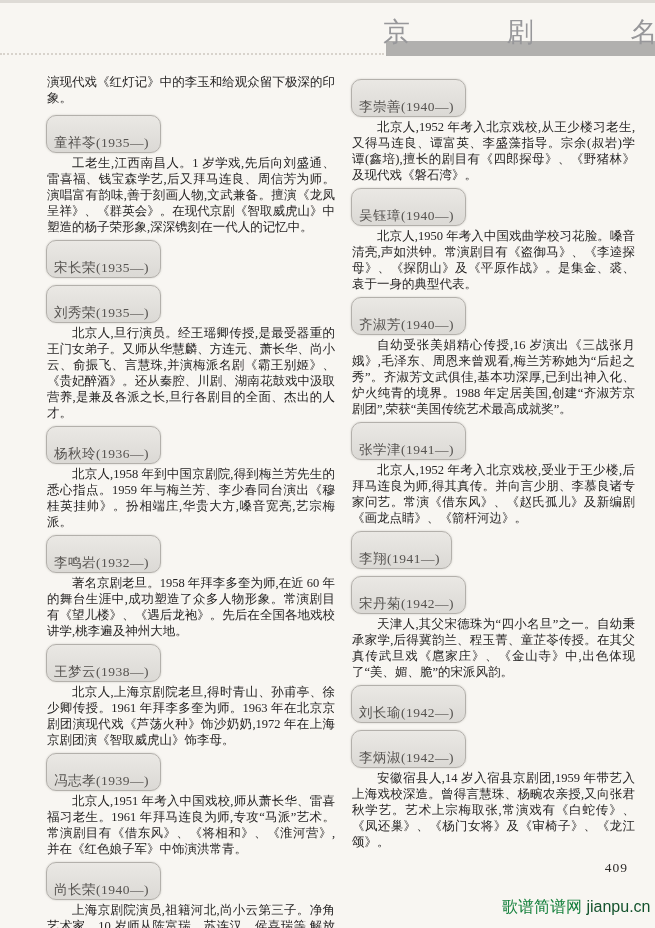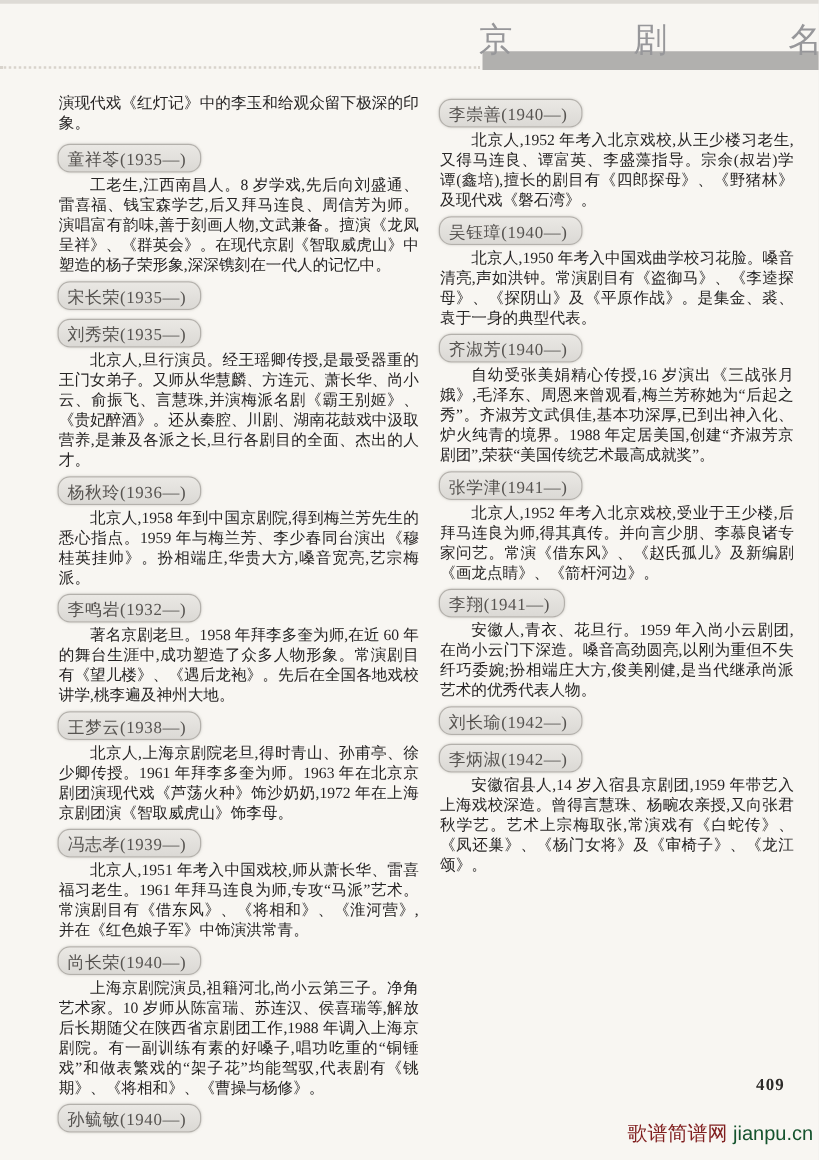--- a/index.html
+++ b/index.html
@@ -28,43 +28,43 @@
     display:flex;gap:17px;
   }
   .col{font-size:12.5px;line-height:16px;}
   .col-left{width:288px;}
   .col-right{width:283px;}
   .intro{ text-align:justify;margin:0 0 4px 0;}
   .entry{margin:0;}
   .pill{
     display:inline-block;
     margin:5px 0 2px -1px;
-    padding:4px 11px 2px 7px;
+    padding:19px 11px 2px 7px;
     font-size:13.5px;line-height:15px;
     color:#565350;
     letter-spacing:0.5px;
     background:linear-gradient(180deg,#eae8e4,#dbd9d5);
     border:1px solid #b3b0ab;
     border-radius:10px;
     box-shadow:0 0 2px rgba(160,158,152,.55);
     white-space:nowrap;
     font-family:Liberation Serif, serif;
   }
   .bio{margin:0;text-align:justify;text-indent:2em;}
   
   .page-number{
     position:absolute;right:27px;top:860px;
-    font-size:13.5px;font-weight:bold;color:#2d2b29;letter-spacing:1px;
+    font-size:13.5px;font-weight:normal;color:#2d2b29;letter-spacing:1px;
   }
   .watermark{
     position:absolute;left:502px;top:897px;
     font-size:16px;white-space:nowrap;
     font-family:"Liberation Sans","DejaVu Sans",sans-serif;
   }
-  .watermark .wm-site{color:#7f1d1d;}
+  .watermark .wm-site{color:#15803d;}
   .watermark .wm-domain{color:#14532d;}
   
   .scan-edge{position:absolute;left:0;top:0;width:655px;height:3px;background:#dedbd6;}
 </style>
 </head>
 <body>
 
 <div class="page">
   <div class="scan-edge"></div>
 
@@ -74,21 +74,21 @@
     <div class="header-title">京 剧 名 家</div>
   </div>
 
   <div class="content">
 
     <div class="col col-left">
       <p class="intro">演现代戏《红灯记》中的李玉和给观众留下极深的印象。</p>
 
       <section class="entry">
         <span class="pill"><span>童祥苓</span><span>(1935—)</span></span>
-        <p class="bio">工老生,江西南昌人。8 岁学戏,先后向刘盛通、雷喜福、钱宝森学艺,后又拜马连良、周信芳为师。演唱富有韵味,善于刻画人物,文武兼备。擅演《龙凤呈祥》、《群英会》。在现代京剧《智取威虎山》中塑造的杨子荣形象,深深镌刻在一代人的记忆中。</p>
+        <p class="bio">工老生,江西南昌人。1 岁学戏,先后向刘盛通、雷喜福、钱宝森学艺,后又拜马连良、周信芳为师。演唱富有韵味,善于刻画人物,文武兼备。擅演《龙凤呈祥》、《群英会》。在现代京剧《智取威虎山》中塑造的杨子荣形象,深深镌刻在一代人的记忆中。</p>
       </section>
 
       <section class="entry">
         <span class="pill"><span>宋长荣</span><span>(1935—)</span></span>
       </section>
 
       <section class="entry">
         <span class="pill"><span>刘秀荣</span><span>(1935—)</span></span>
         <p class="bio">北京人,旦行演员。经王瑶卿传授,是最受器重的王门女弟子。又师从华慧麟、方连元、萧长华、尚小云、俞振飞、言慧珠,并演梅派名剧《霸王别姬》、《贵妃醉酒》。还从秦腔、川剧、湖南花鼓戏中汲取营养,是兼及各派之长,旦行各剧目的全面、杰出的人才。</p>
       </section>
@@ -141,23 +141,26 @@
       </section>
 
 
       <section class="entry">
         <span class="pill"><span>张学津</span><span>(1941—)</span></span>
         <p class="bio">北京人,1952 年考入北京戏校,受业于王少楼,后拜马连良为师,得其真传。并向言少朋、李慕良诸专家问艺。常演《借东风》、《赵氏孤儿》及新编剧《画龙点睛》、《箭杆河边》。</p>
       </section>
 
       <section class="entry">
         <span class="pill"><span>李翔</span><span>(1941—)</span></span>
-        <p class="bio">安徽人,青衣、花旦行。1959 年入尚小云剧团,在尚小云门下深造。嗓音高劲圆亮,以刚为重但不失纤巧委婉;扮相端庄大方,俊美刚健,是当代继承尚派艺术的优秀代表人物。</p>
       </section>
 
+      <section class="entry">
+        <span class="pill"><span>宋丹菊</span><span>(1942—)</span></span>
+        <p class="bio">天津人,其父宋德珠为“四小名旦”之一。自幼秉承家学,后得冀韵兰、程玉菁、童芷苓传授。在其父真传武旦戏《扈家庄》、《金山寺》中,出色体现了“美、媚、脆”的宋派风韵。</p>
+      </section>
 
       <section class="entry">
         <span class="pill"><span>刘长瑜</span><span>(1942—)</span></span>
       </section>
 
       <section class="entry">
         <span class="pill"><span>李炳淑</span><span>(1942—)</span></span>
         <p class="bio">安徽宿县人,14 岁入宿县京剧团,1959 年带艺入上海戏校深造。曾得言慧珠、杨畹农亲授,又向张君秋学艺。艺术上宗梅取张,常演戏有《白蛇传》、《凤还巢》、《杨门女将》及《审椅子》、《龙江颂》。</p>
       </section>
 

